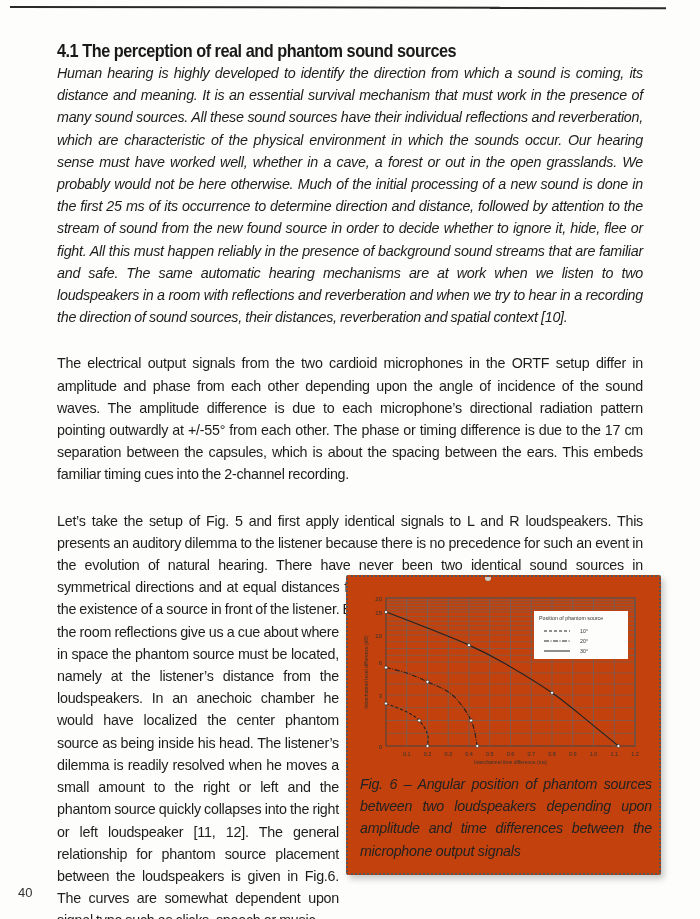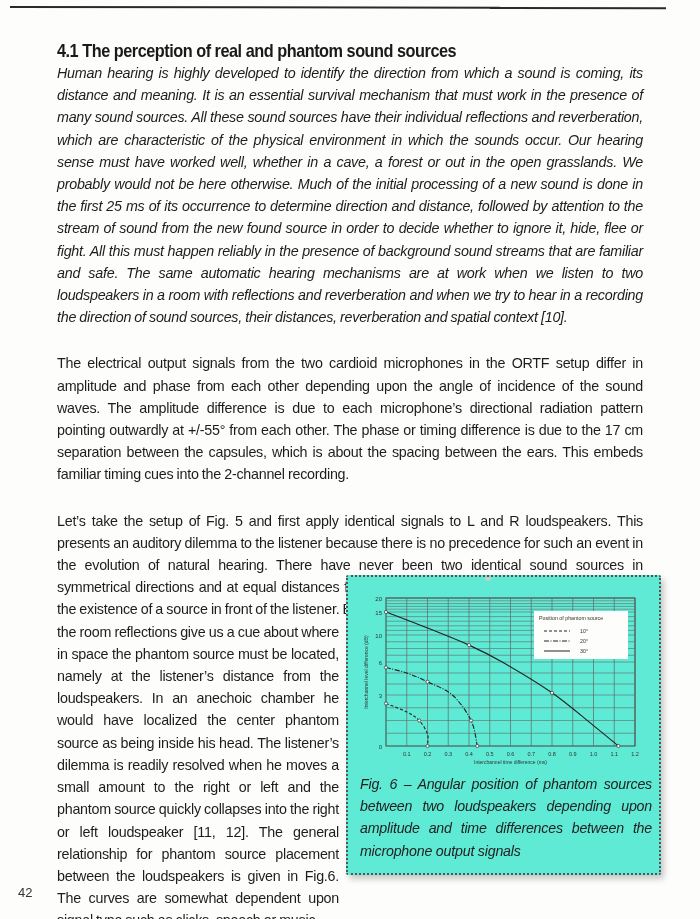--- a/index.html
+++ b/index.html
@@ -29,21 +29,21 @@
     letter-spacing: -0.25px; word-spacing: -0.5px;
   }
   p.body + p.body { margin-top: 24px; }
   .p1 { margin-top: 0 !important; font-style: italic; }
   .left-col { width: 282px; }
   .left-col p.body { font-size: 14.3px; }
   .figure-box {
     position: absolute; left: 346px; top: 575px; width: 311px; height: 296px;
     border: 2px dotted #555; border-radius: 2px;
     box-shadow: 3px 4px 6px rgba(0,0,0,0.22);
-    background: #5eead4;
+    background: #c2410c;
   }
   .figure-box svg { position: absolute; left: 0; top: 0; }
   .caption {
     position: absolute; left: 12px; top: 196px; width: 292px;
     font-style: italic; font-size: 14.2px; line-height: 22.2px; text-align: justify;
     letter-spacing: -0.2px; color: #222;
   }
   .page-number {
     position: absolute; left: 18px; top: 885px; font-size: 13px; color: #333;
   }
@@ -149,13 +149,13 @@
         <line x1="196" y1="64" x2="222" y2="64" stroke="#222" stroke-width="1" stroke-dasharray="5,1.5,1,1.5"></line>
         <text x="232" y="66" font-size="5.3" fill="#333">20°</text>
         <line x1="196" y1="74" x2="222" y2="74" stroke="#222" stroke-width="1"></line>
         <text x="232" y="76" font-size="5.3" fill="#333">30°</text>
         <circle cx="140" cy="1" r="3" fill="#ccc"></circle>
       </g>
   </svg>
   <div class="caption">Fig. 6 – Angular position of phantom sources between two loudspeakers depending upon amplitude and time differences between the microphone output signals</div>
 </div>
 
-<div class="page-number">42</div>
+<div class="page-number">40</div>
 
 </body></html>

